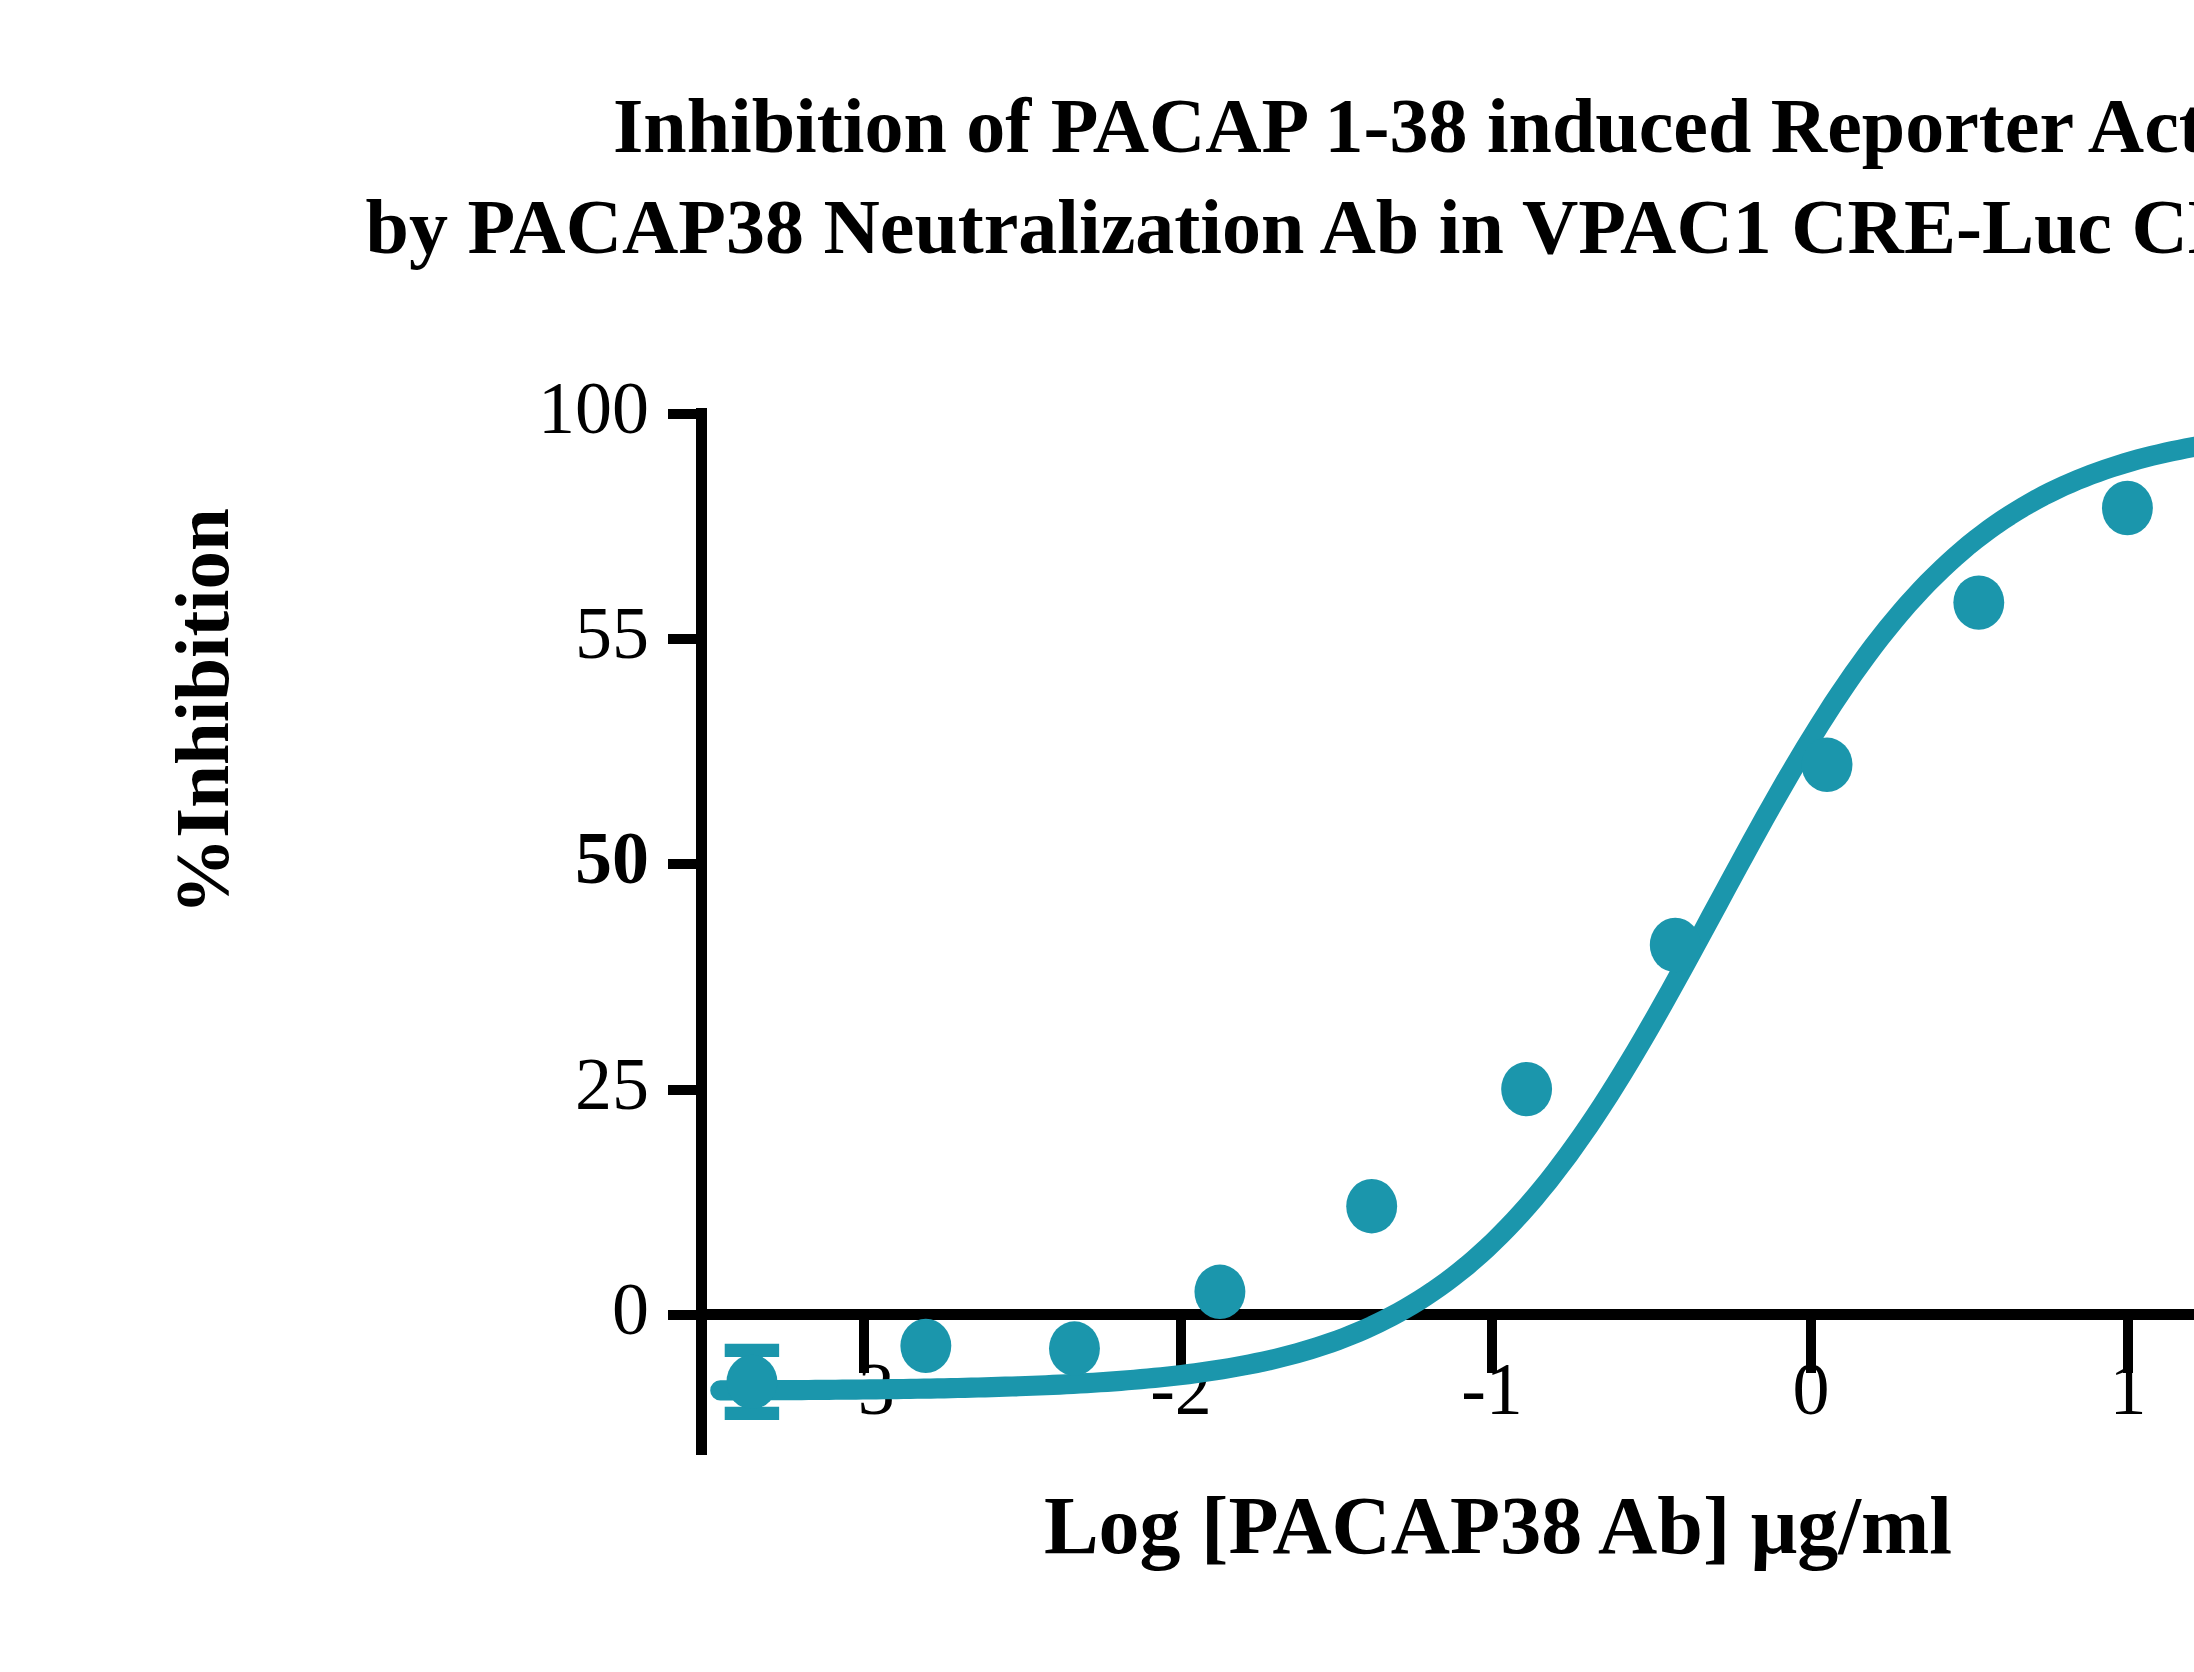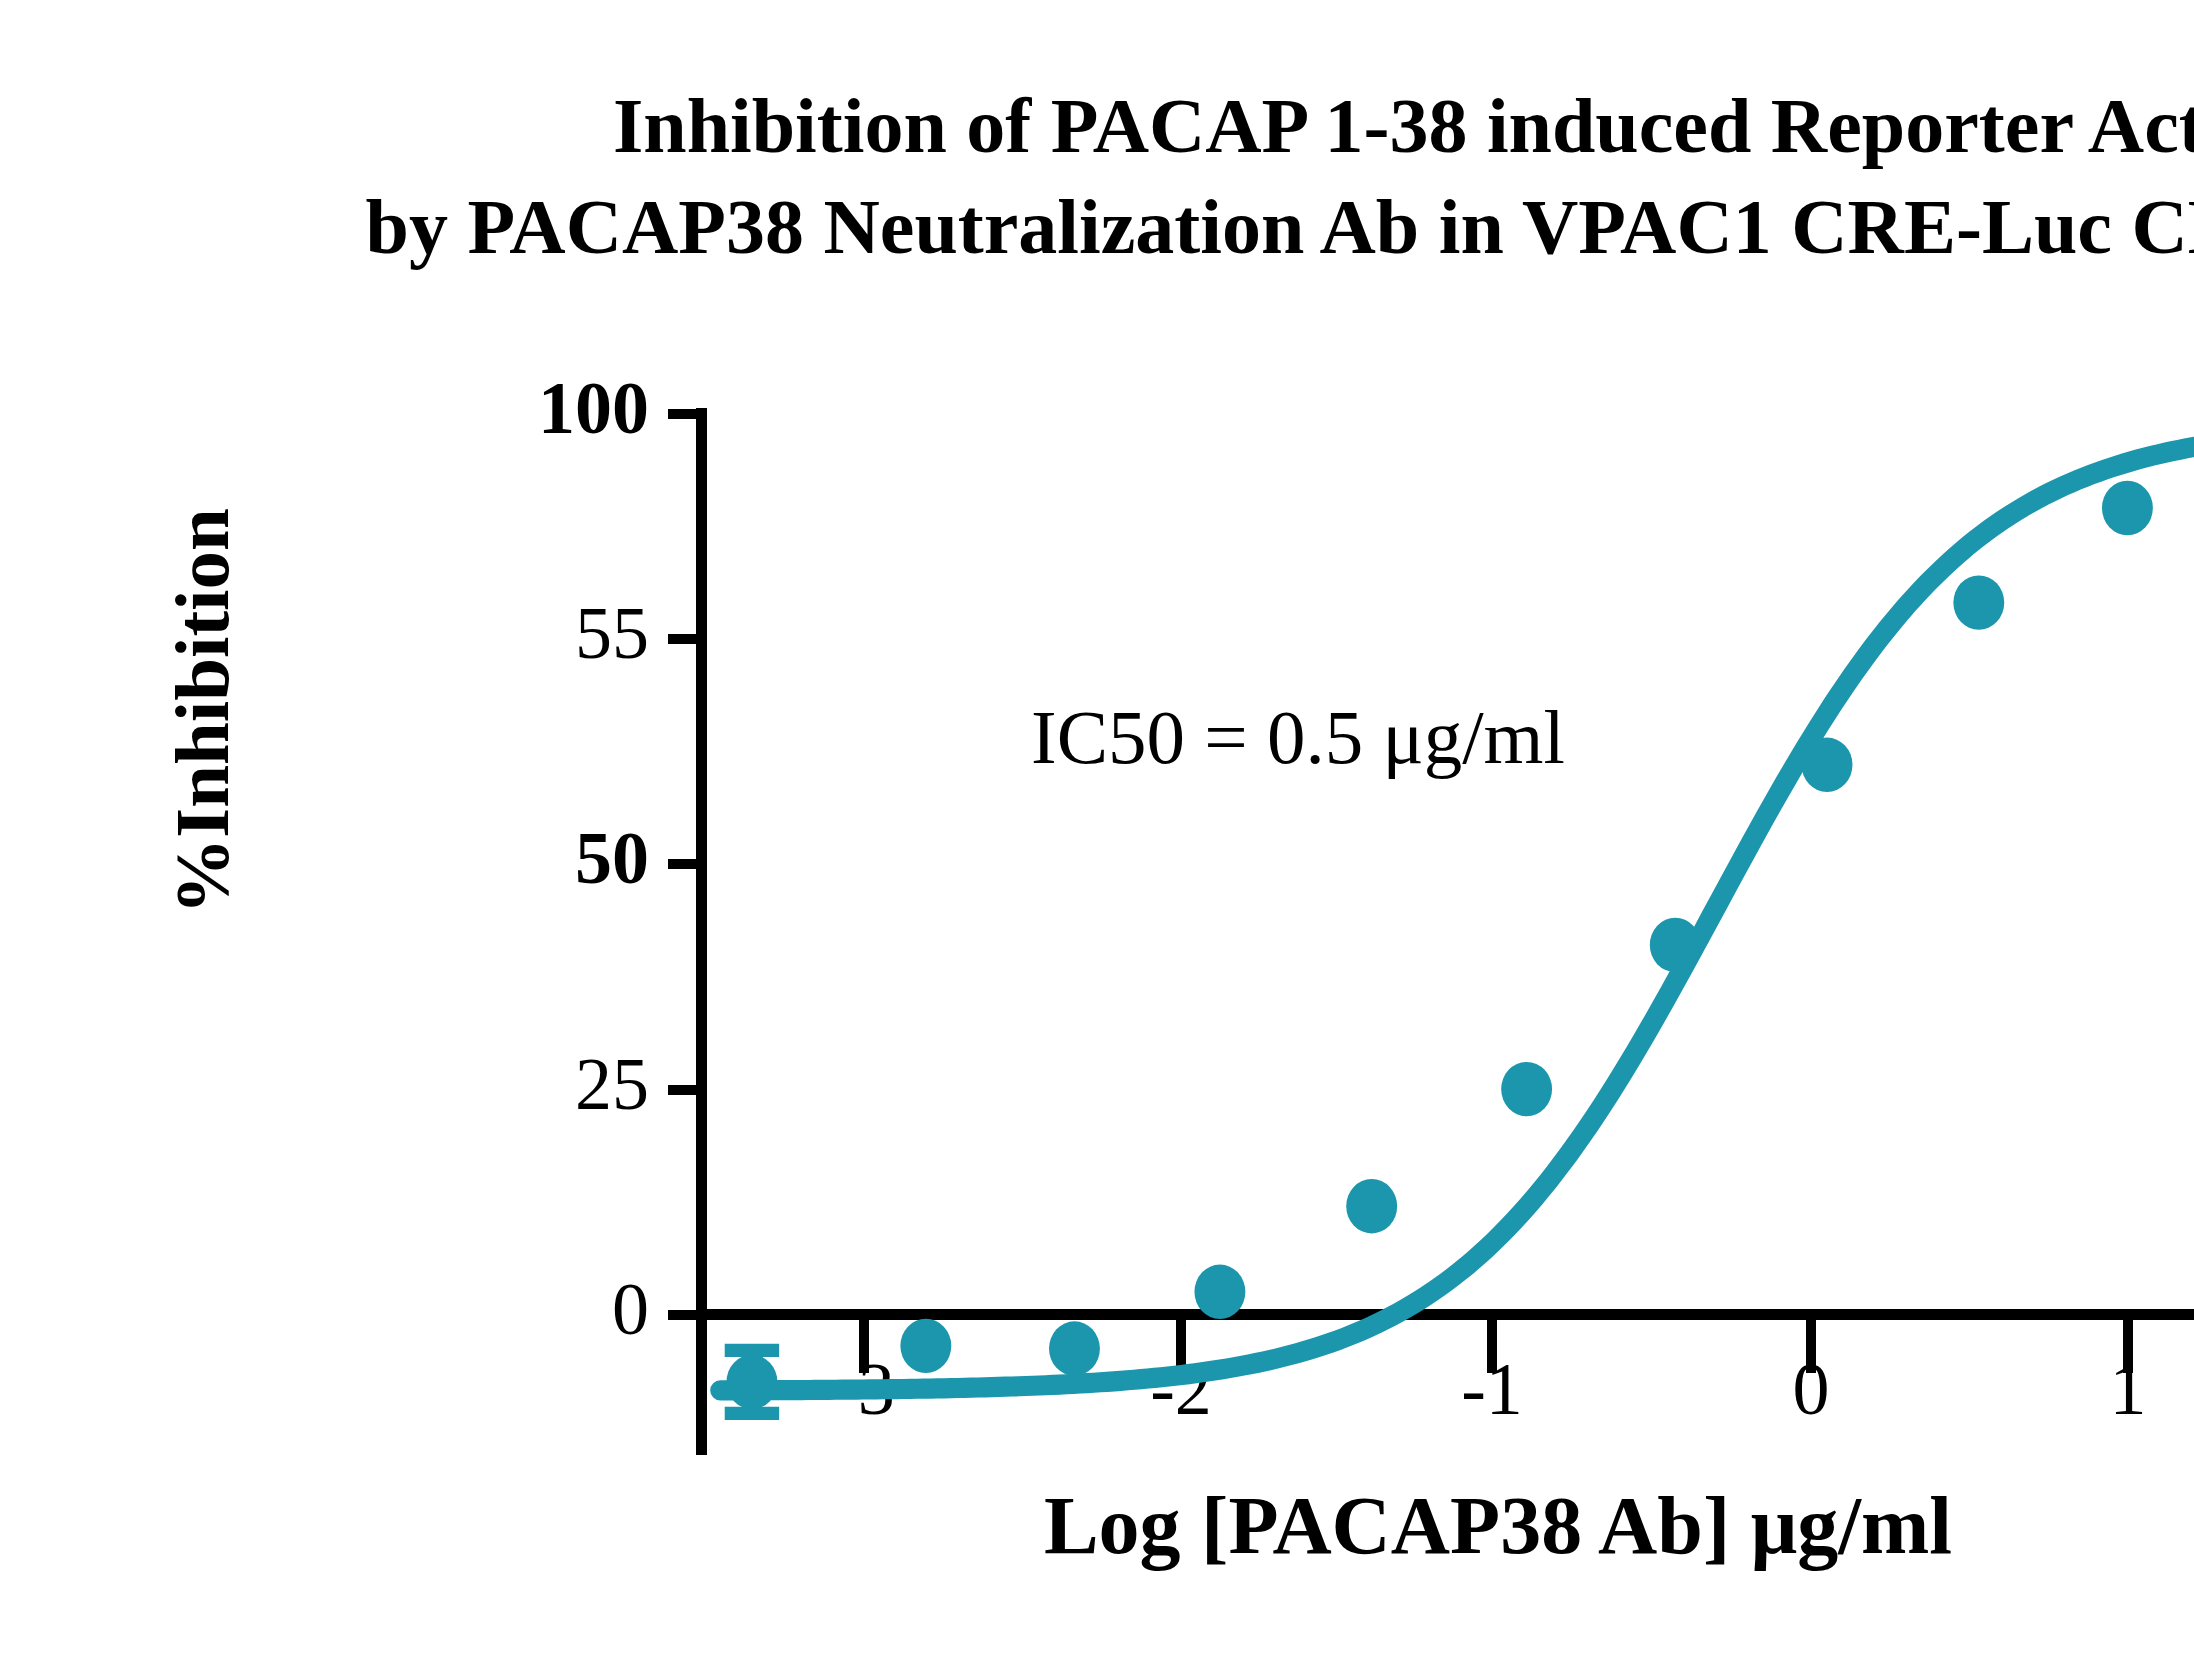--- a/index.html
+++ b/index.html
@@ -112,42 +112,41 @@
 
   <div class="y-axis-spine"></div>
   <div class="x-axis-spine"></div>
 
   <div class="ytick" style="top:409px;"></div>
   <div class="ytick" style="top:634px;"></div>
   <div class="ytick" style="top:859px;"></div>
   <div class="ytick" style="top:1085px;"></div>
   <div class="ytick" style="top:1310px;"></div>
 
-  <div class="ylab" style="top:371px;font-weight:bold;">100</div>
+  <div class="ylab" style="top:371px;">100</div>
   <div class="ylab" style="top:596px;">55</div>
   <div class="ylab" style="top:821px;font-weight:bold;">50</div>
   <div class="ylab" style="top:1047px;">25</div>
   <div class="ylab" style="top:1272px;">0</div>
 
   <div class="xtick" style="left:859px;"></div>
   <div class="xtick" style="left:1176px;"></div>
   <div class="xtick" style="left:1487px;"></div>
   <div class="xtick" style="left:1806px;"></div>
   <div class="xtick" style="left:2123px;"></div>
 
   <div class="xlab" style="left:776px;">-3</div>
   <div class="xlab" style="left:1093px;">-2</div>
   <div class="xlab" style="left:1404px;">-1</div>
   <div class="xlab" style="left:1723px;">0</div>
   <div class="xlab" style="left:2040px;">1</div>
 
   <div class="y-axis-title">%Inhibition</div>
   <div class="x-axis-title">Log [PACAP38 Ab] μg/ml</div>
 
-  <div class="annotation">IC50 = 0.5 μg/ml</div>
 
   <svg class="data-layer" viewBox="0 0 6756 3810" preserveAspectRatio="none">
     <g>
       <path id="fit-curve" fill="none" stroke="#1B96AC" stroke-width="46" stroke-linecap="round" d="M1641.3,3168.4 L1656.7,3168.4 L1672.2,3168.3 L1687.7,3168.2 L1703.1,3168.2 L1718.6,3168.1 L1734.0,3168.0 L1749.5,3167.9 L1765.0,3167.9 L1780.4,3167.8 L1795.9,3167.7 L1811.3,3167.6 L1826.8,3167.5 L1842.3,3167.4 L1857.7,3167.3 L1873.2,3167.1 L1888.6,3167.0 L1904.1,3166.9 L1919.6,3166.7 L1935.0,3166.6 L1950.5,3166.4 L1966.0,3166.3 L1981.4,3166.1 L1996.9,3165.9 L2012.3,3165.7 L2027.8,3165.5 L2043.3,3165.3 L2058.7,3165.1 L2074.2,3164.9 L2089.6,3164.6 L2105.1,3164.4 L2120.6,3164.1 L2136.0,3163.8 L2151.5,3163.5 L2166.9,3163.2 L2182.4,3162.8 L2197.9,3162.5 L2213.3,3162.1 L2228.8,3161.7 L2244.2,3161.3 L2259.7,3160.9 L2275.2,3160.4 L2290.6,3159.9 L2306.1,3159.4 L2321.5,3158.9 L2337.0,3158.3 L2352.5,3157.7 L2367.9,3157.1 L2383.4,3156.5 L2398.9,3155.8 L2414.3,3155.1 L2429.8,3154.3 L2445.2,3153.5 L2460.7,3152.6 L2476.2,3151.7 L2491.6,3150.8 L2507.1,3149.8 L2522.5,3148.8 L2538.0,3147.7 L2553.5,3146.5 L2568.9,3145.3 L2584.4,3144.1 L2599.8,3142.7 L2615.3,3141.3 L2630.8,3139.8 L2646.2,3138.3 L2661.7,3136.6 L2677.1,3134.9 L2692.6,3133.1 L2708.1,3131.2 L2723.5,3129.2 L2739.0,3127.1 L2754.4,3124.9 L2769.9,3122.5 L2785.4,3120.1 L2800.8,3117.5 L2816.3,3114.8 L2831.8,3112.0 L2847.2,3109.0 L2862.7,3105.9 L2878.1,3102.6 L2893.6,3099.2 L2909.1,3095.5 L2924.5,3091.7 L2940.0,3087.7 L2955.4,3083.6 L2970.9,3079.2 L2986.4,3074.6 L3001.8,3069.7 L3017.3,3064.7 L3032.7,3059.4 L3048.2,3053.8 L3063.7,3048.0 L3079.1,3041.9 L3094.6,3035.5 L3110.0,3028.8 L3125.5,3021.9 L3141.0,3014.5 L3156.4,3006.9 L3171.9,2998.9 L3187.3,2990.6 L3202.8,2981.8 L3218.3,2972.7 L3233.7,2963.2 L3249.2,2953.3 L3264.7,2943.0 L3280.1,2932.2 L3295.6,2921.0 L3311.0,2909.4 L3326.5,2897.2 L3342.0,2884.6 L3357.4,2871.5 L3372.9,2857.8 L3388.3,2843.7 L3403.8,2829.0 L3419.3,2813.8 L3434.7,2798.1 L3450.2,2781.8 L3465.6,2764.9 L3481.1,2747.5 L3496.6,2729.5 L3512.0,2710.9 L3527.5,2691.8 L3542.9,2672.1 L3558.4,2651.8 L3573.9,2631.0 L3589.3,2609.6 L3604.8,2587.6 L3620.2,2565.1 L3635.7,2542.1 L3651.2,2518.5 L3666.6,2494.5 L3682.1,2469.9 L3697.6,2444.9 L3713.0,2419.4 L3728.5,2393.5 L3743.9,2367.2 L3759.4,2340.5 L3774.9,2313.5 L3790.3,2286.2 L3805.8,2258.6 L3821.2,2230.7 L3836.7,2202.6 L3852.2,2174.3 L3867.6,2145.9 L3883.1,2117.4 L3898.5,2088.8 L3914.0,2060.2 L3929.5,2031.6 L3944.9,2003.0 L3960.4,1974.5 L3975.8,1946.2 L3991.3,1918.0 L4006.8,1890.0 L4022.2,1862.2 L4037.7,1834.7 L4053.1,1807.5 L4068.6,1780.6 L4084.1,1754.0 L4099.5,1727.9 L4115.0,1702.2 L4130.5,1676.9 L4145.9,1652.1 L4161.4,1627.7 L4176.8,1603.8 L4192.3,1580.5 L4207.8,1557.7 L4223.2,1535.4 L4238.7,1513.7 L4254.1,1492.5 L4269.6,1471.9 L4285.1,1451.8 L4300.5,1432.4 L4316.0,1413.5 L4331.4,1395.1 L4346.9,1377.4 L4362.4,1360.2 L4377.8,1343.6 L4393.3,1327.5 L4408.7,1312.0 L4424.2,1297.0 L4439.7,1282.5 L4455.1,1268.6 L4470.6,1255.1 L4486.0,1242.2 L4501.5,1229.8 L4517.0,1217.9 L4532.4,1206.4 L4547.9,1195.3 L4563.4,1184.8 L4578.8,1174.6 L4594.3,1164.9 L4609.7,1155.5 L4625.2,1146.6 L4640.7,1138.0 L4656.1,1129.8 L4671.6,1122.0 L4687.0,1114.5 L4702.5,1107.3 L4718.0,1100.4 L4733.4,1093.9 L4748.9,1087.6 L4764.3,1081.6 L4779.8,1075.9 L4795.3,1070.5 L4810.7,1065.3 L4826.2,1060.3 L4841.6,1055.6 L4857.1,1051.0 L4872.6,1046.7 L4888.0,1042.6 L4903.5,1038.7 L4918.9,1035.0 L4934.4,1031.5 L4949.9,1028.1 L4965.3,1024.9 L4980.8,1021.8 L4996.3,1018.9 L5011.7,1016.1 L5027.2,1013.4 L5042.6,1010.9 L5058.1,1008.5 L5073.6,1006.2 L5089.0,1004.1 L5104.5,1002.0 L5119.9,1000.1 L5135.4,998.2 L5150.9,996.4 L5166.3,994.7 L5181.8,993.1 L5197.2,991.6 L5212.7,990.1 L5228.2,988.8 L5243.6,987.5 L5259.1,986.2 L5274.5,985.0 L5290.0,983.9 L5305.5,982.8 L5320.9,981.8 L5336.4,980.8 L5351.9,979.9"></path>
     </g>
     <g id="errorbars">
         <line x1="1713.3249999999998" x2="1713.3249999999998" y1="3077.12" y2="3220.83" stroke="#1B96AC" stroke-width="30"></line>
         <line x1="1651.3249999999998" x2="1775.3249999999998" y1="3077.12" y2="3077.12" stroke="#1B96AC" stroke-width="30"></line>
         <line x1="1651.3249999999998" x2="1775.3249999999998" y1="3220.83" y2="3220.83" stroke="#1B96AC" stroke-width="30"></line>
       </g>

